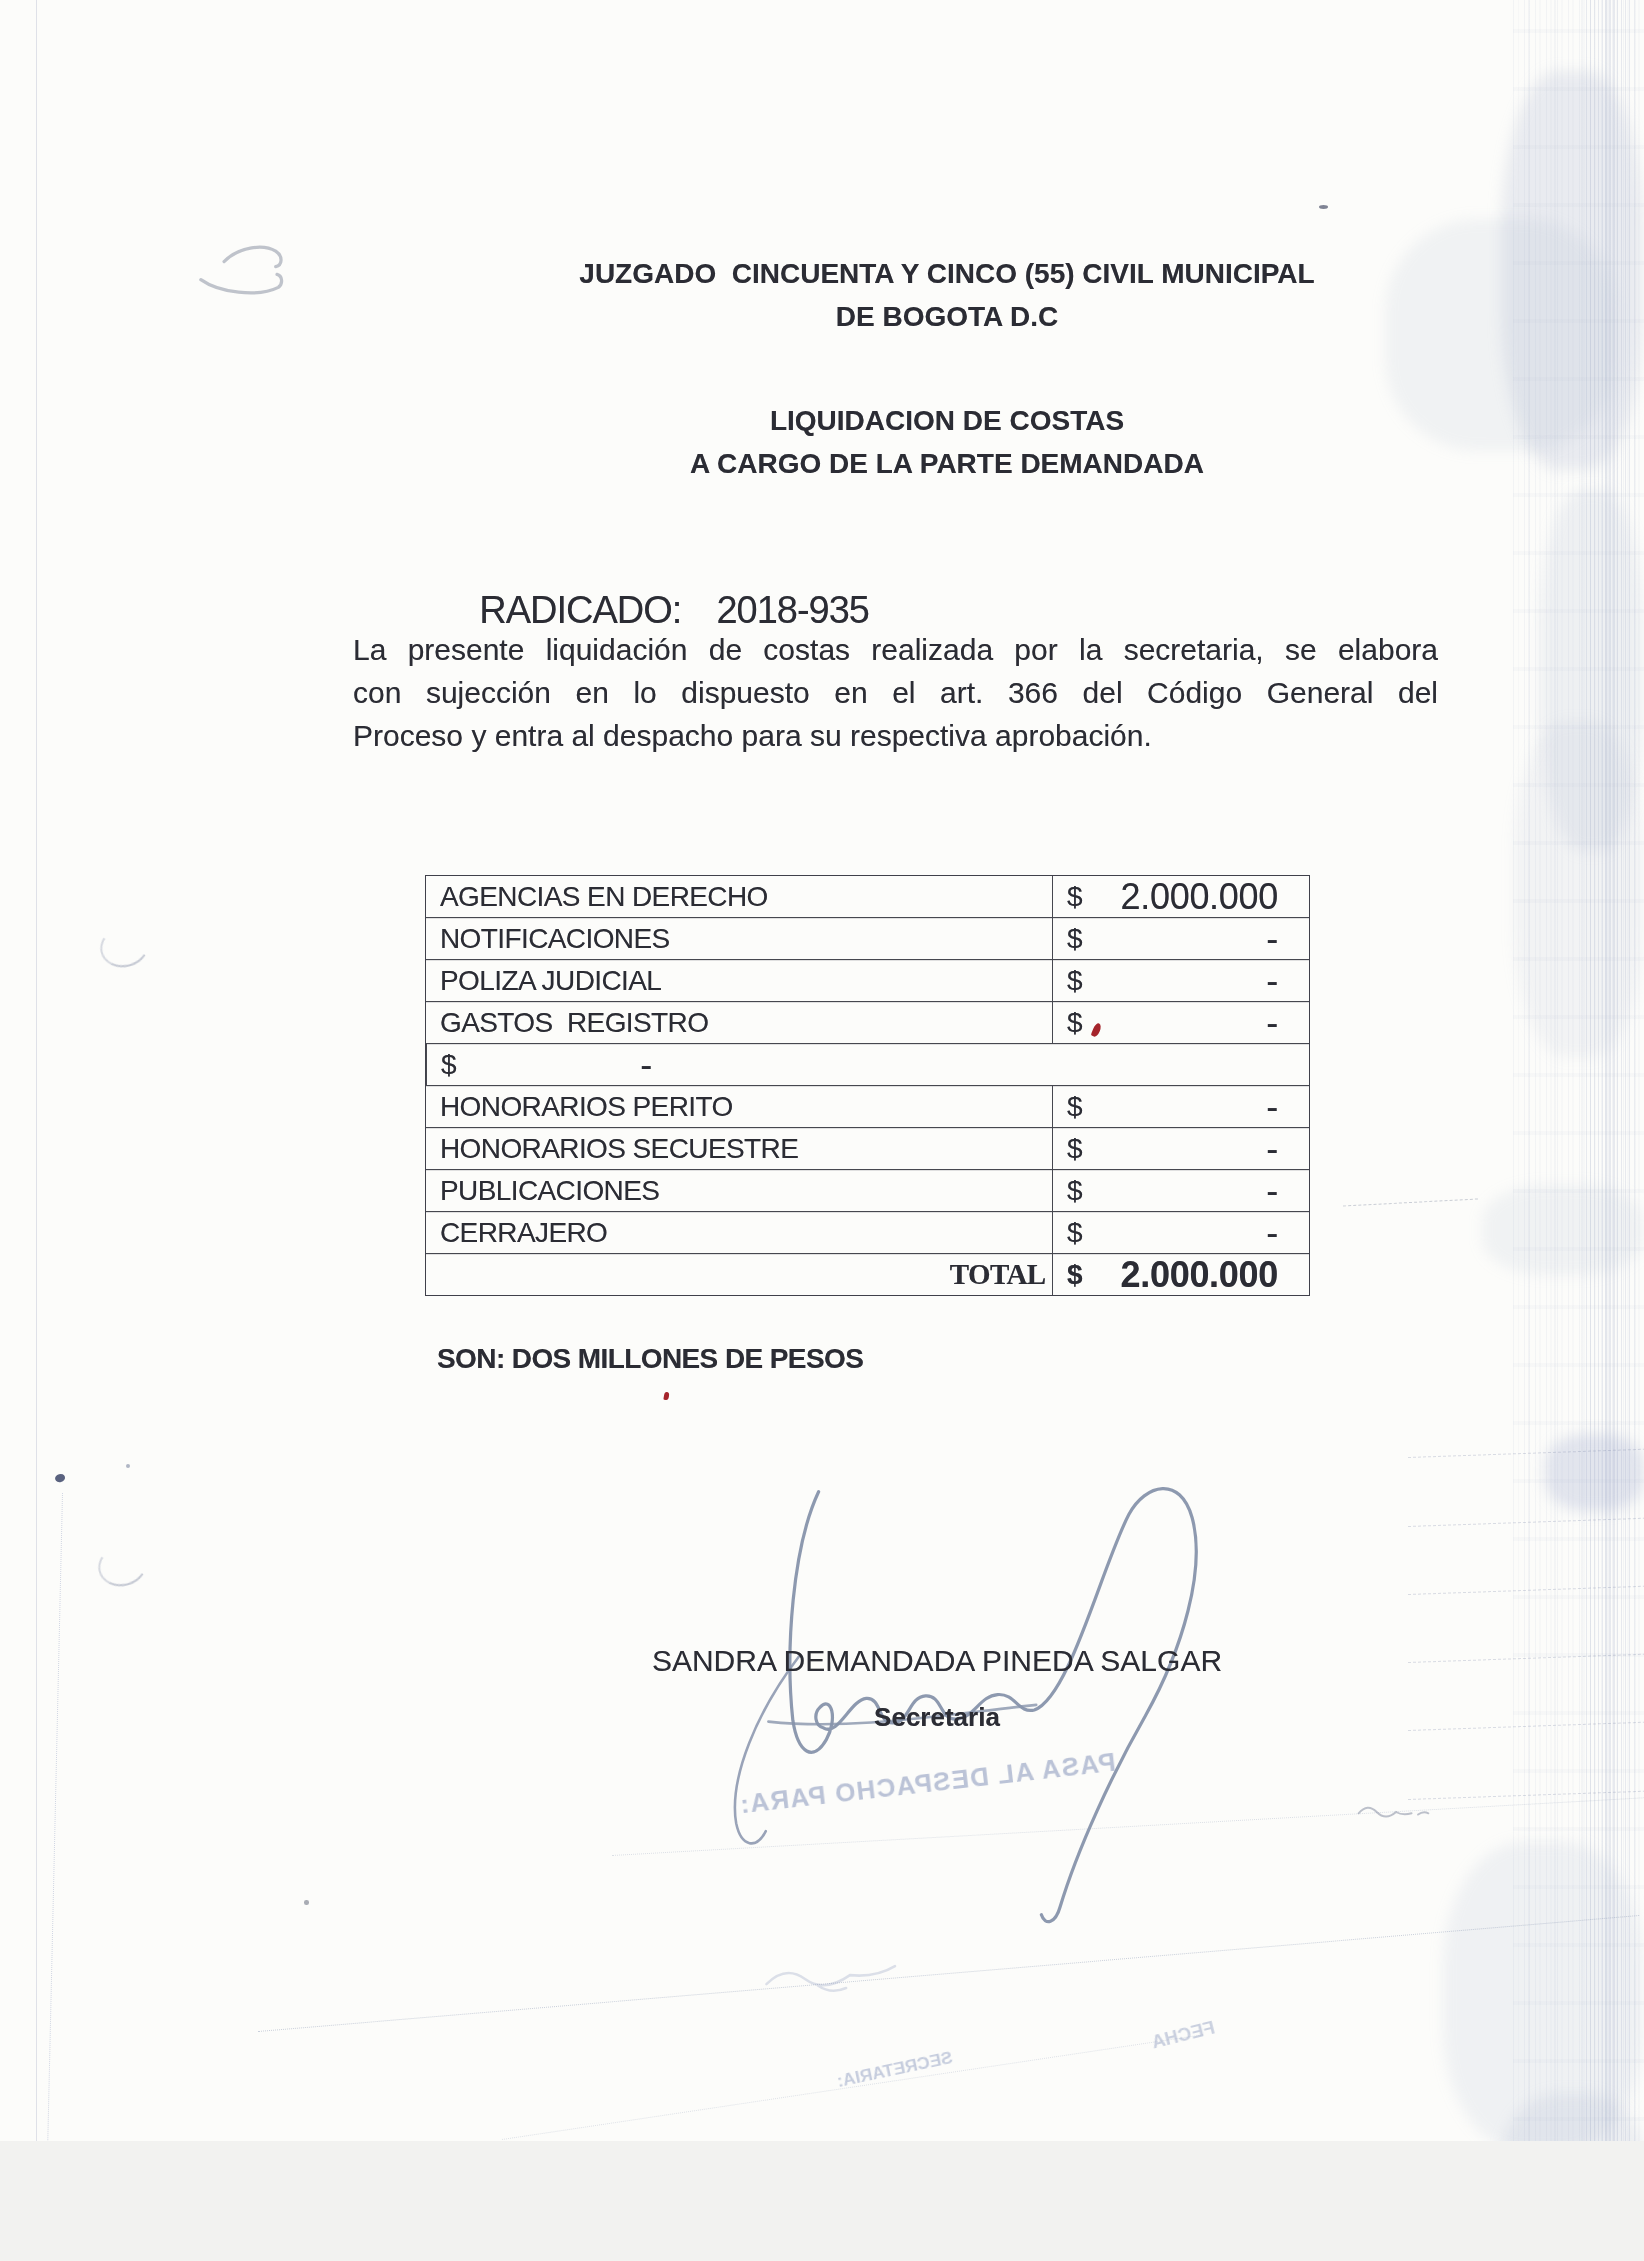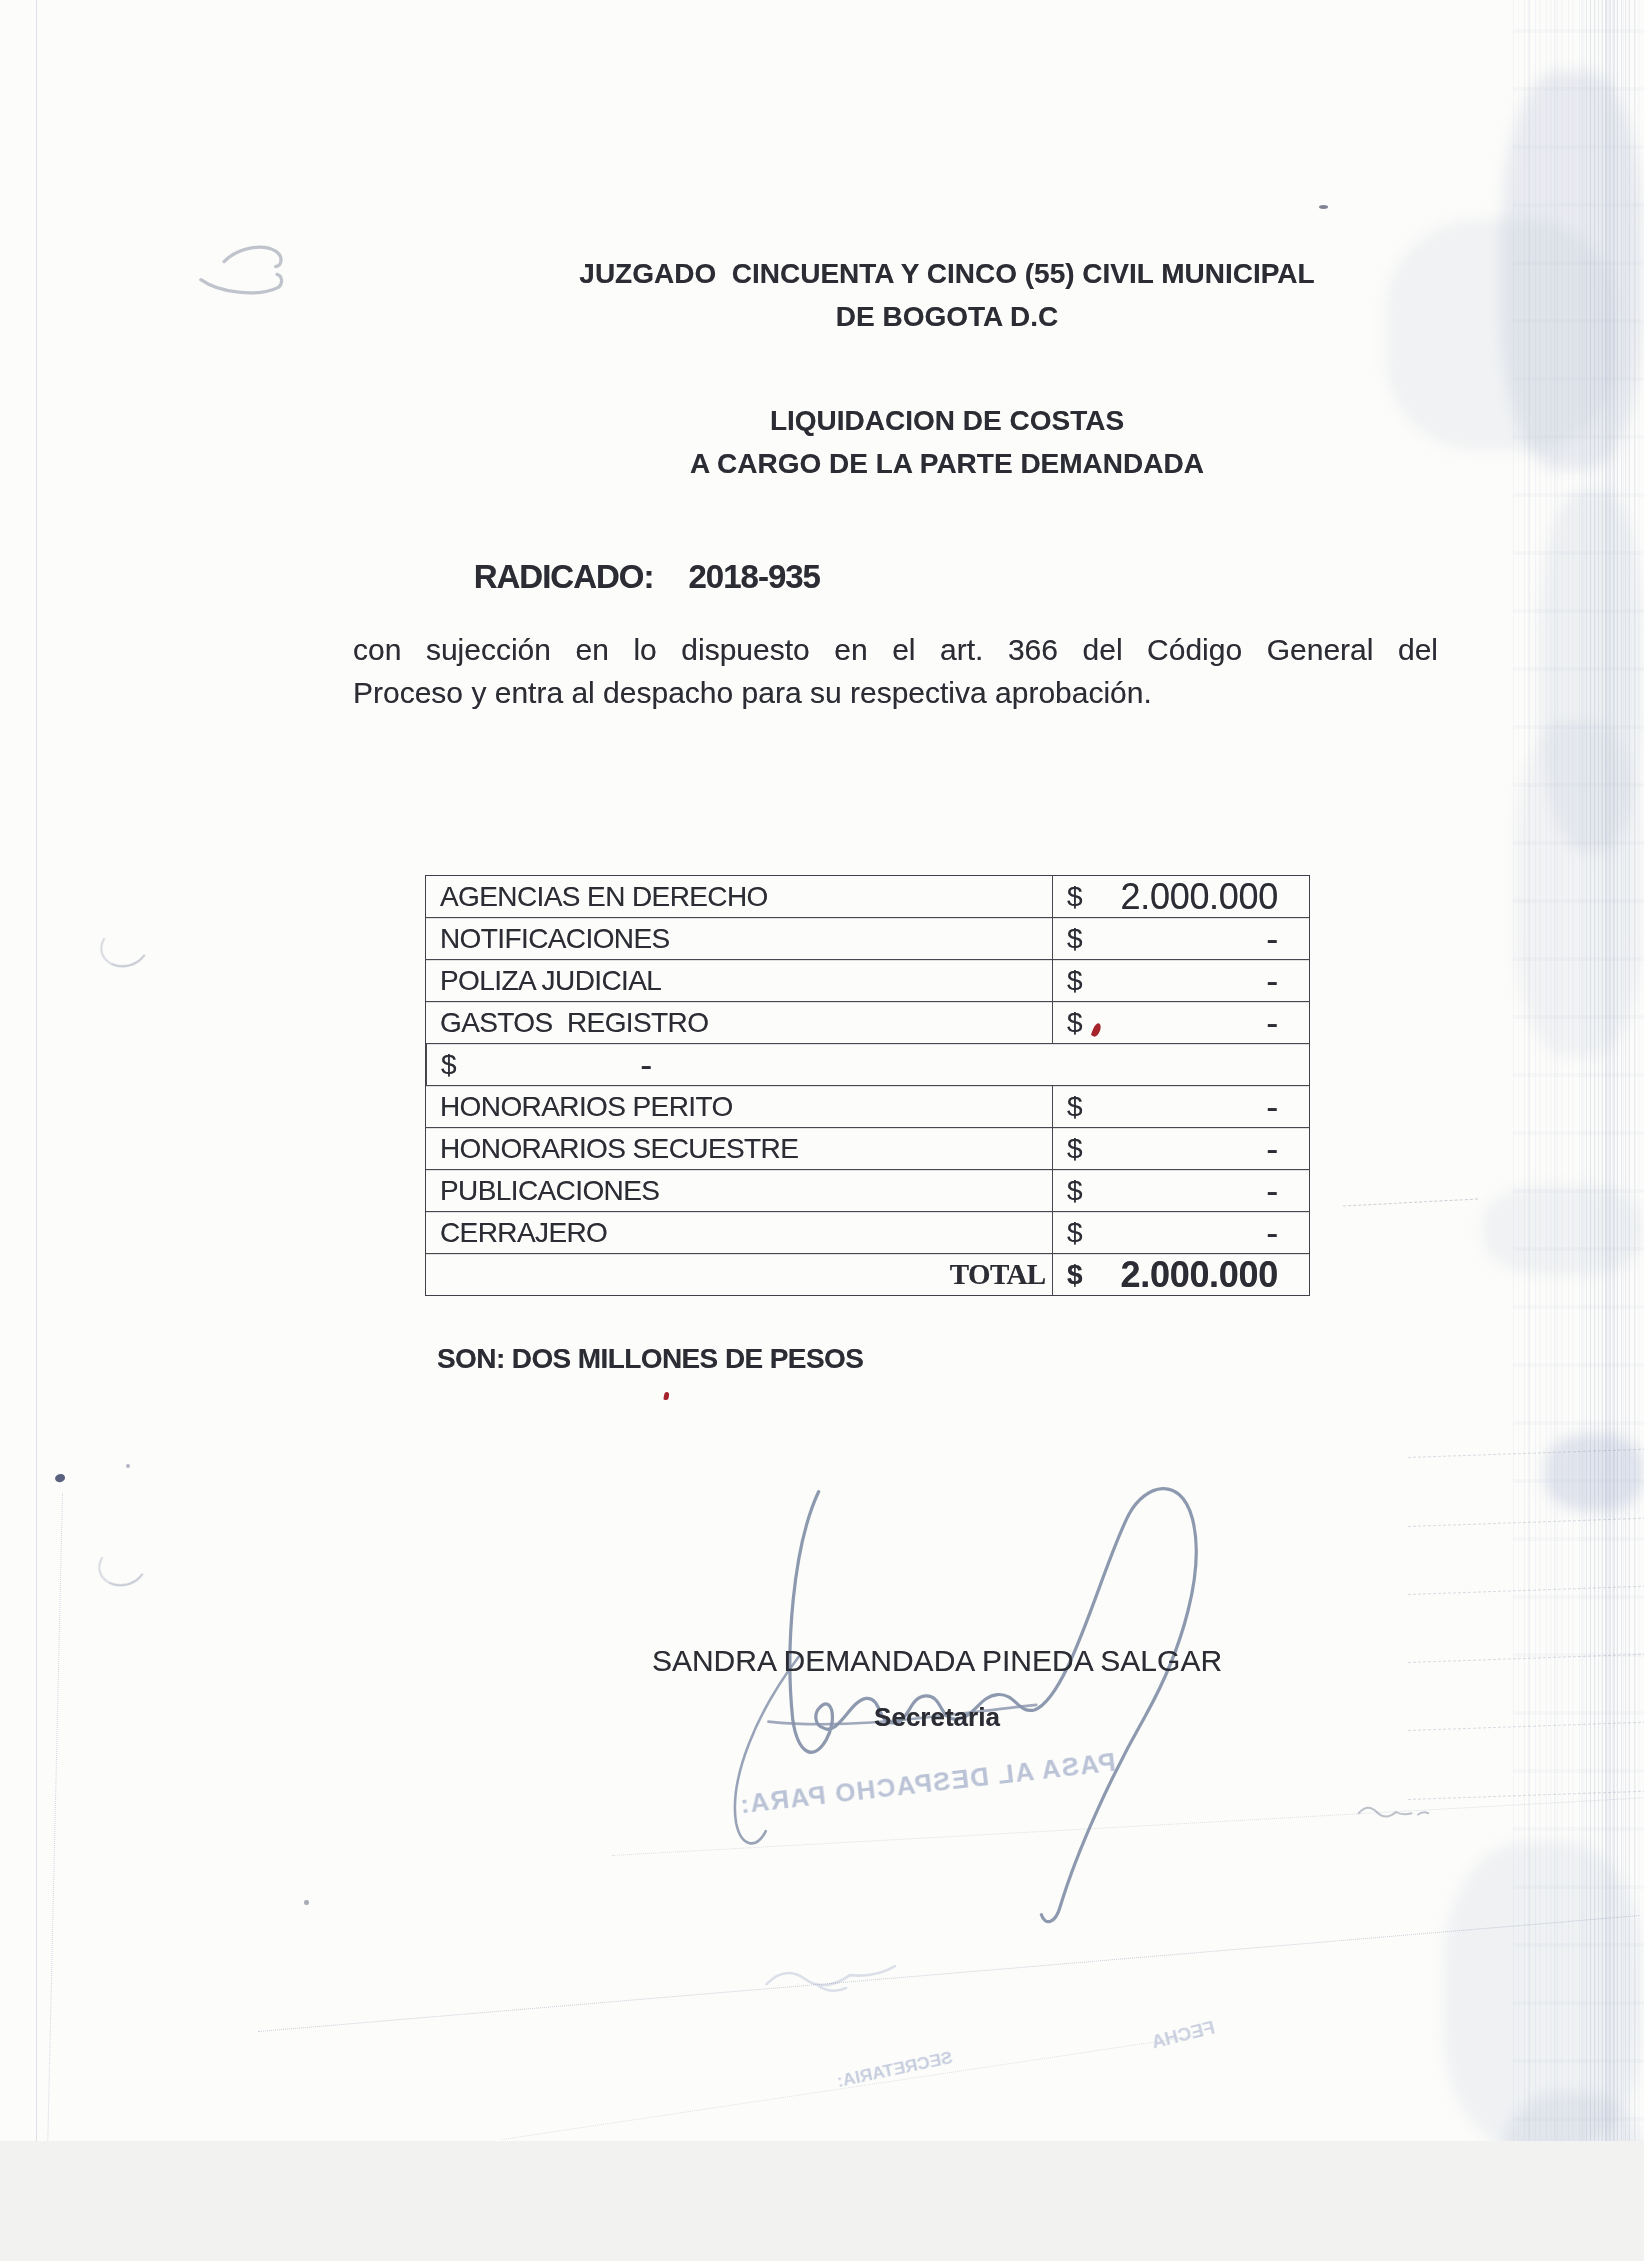--- a/index.html
+++ b/index.html
@@ -5,21 +5,21 @@
   html,body{margin:0;padding:0;}
   body{width:1644px;height:2261px;overflow:hidden;background:#f2f2f0;}
   .page{position:relative;width:1644px;height:2141px;background:#fcfcfa;overflow:hidden;
         font-family:"Liberation Sans",sans-serif;color:#2b2c34;}
   .abs{position:absolute;}
   .doc-text{text-shadow:0 0 0.6px rgba(43,44,52,.45);}
   
   .heading-wrap{left:451px;width:992px;text-align:center;}
   .h-line{font-size:28px;font-weight:700;line-height:36px;white-space:pre;letter-spacing:0px;}
   
-  .radicado{left:441px;top:520px;font-size:33px;font-weight:700;letter-spacing:-1px;white-space:pre;}
+  .radicado{left:441px;top:546px;font-size:38px;font-weight:400;letter-spacing:-1px;white-space:pre;}
   .radicado .val{margin-left:35px;}
   
   .para{left:353px;top:628px;width:1085px;}
   .pline{font-size:30px;line-height:43px;text-align:justify;white-space:normal;}
   .pline.just{text-align-last:justify;}
   
   .table{left:425px;top:875px;width:883px;border:1.9px solid #3f404a;background:transparent;}
   .trow{display:flex;height:41px;border-bottom:1.3px solid #46474f;box-shadow:0 0.6px 0 rgba(70,71,82,.25);}
   .trow:last-child{border-bottom:none;box-shadow:none;}
   .tc{display:flex;align-items:center;}
@@ -117,20 +117,21 @@
   </div>
   <div class="abs heading-wrap" style="top:403px;">
     <div class="h-line doc-text">LIQUIDACION DE COSTAS</div>
   </div>
 
   <div class="abs radicado doc-text">
     <span>RADICADO:</span><span class="val">2018-935</span>
   </div>
 
   <div class="abs para">
+    <div class="pline just doc-text">La presente liquidación de costas realizada por la secretaria, se elabora</div>
     <div class="pline just doc-text">con sujección en lo dispuesto en el art. 366 del Código General del</div>
     <div class="pline doc-text">Proceso y entra al despacho para su respectiva aprobación.</div>
   </div>
 
   <div class="abs table doc-text">
     <div class="trow">
       <div class="tc label">AGENCIAS EN DERECHO</div>
       <div class="tc money">
           <span class="cur">$</span>
           <span class="amt">2.000.000</span>

